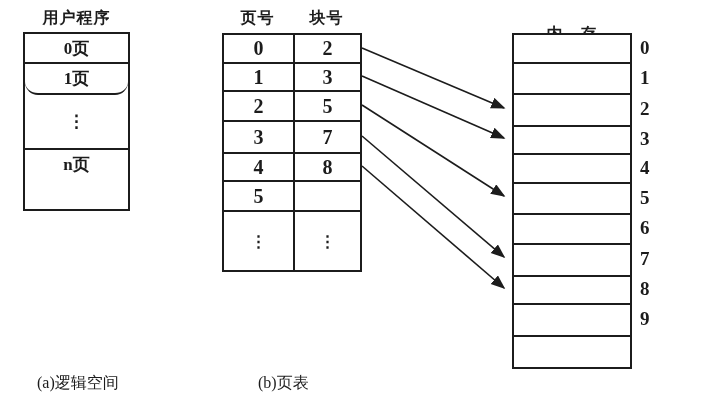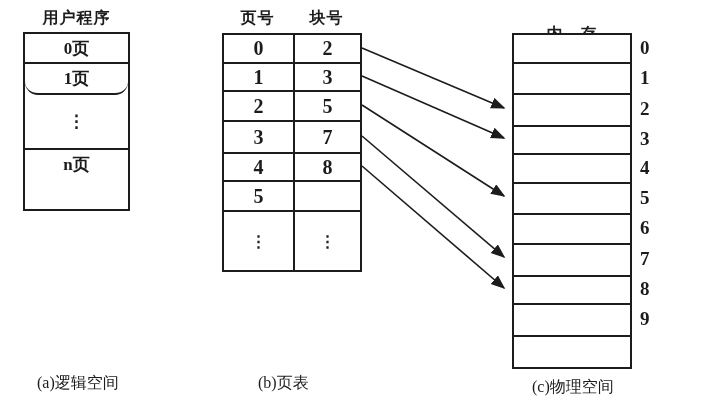--- a/index.html
+++ b/index.html
@@ -153,15 +153,14 @@
   <span class="frame-label" style="left:640px; top:67px;">1</span>
   <span class="frame-label" style="left:640px; top:98px;">2</span>
   <span class="frame-label" style="left:640px; top:128px;">3</span>
   <span class="frame-label" style="left:640px; top:157px;">4</span>
   <span class="frame-label" style="left:640px; top:187px;">5</span>
   <span class="frame-label" style="left:640px; top:217px;">6</span>
   <span class="frame-label" style="left:640px; top:248px;">7</span>
   <span class="frame-label" style="left:640px; top:278px;">8</span>
   <span class="frame-label" style="left:640px; top:308px;">9</span>
 
-  <div class="caption" style="left:532px; top:377px;">(c)物理空间</div>
 
 </div>
 
 </body></html>

